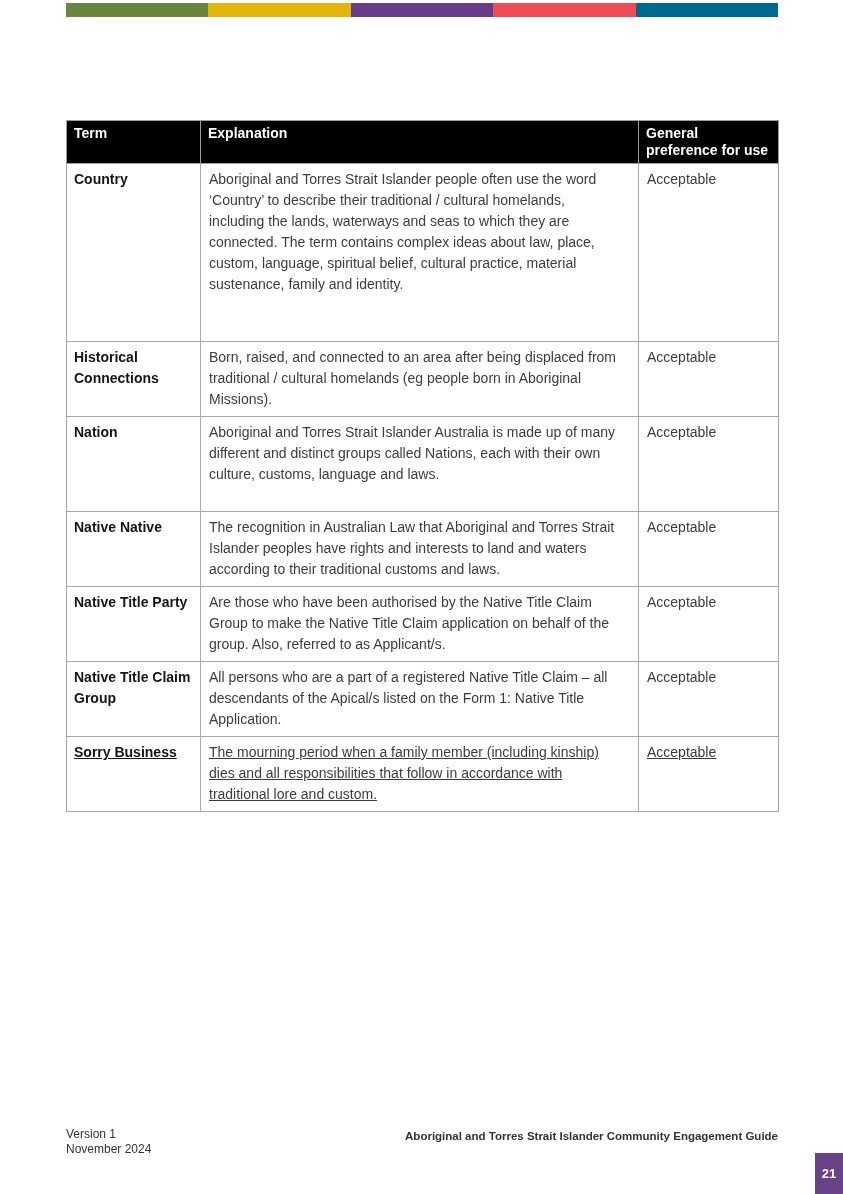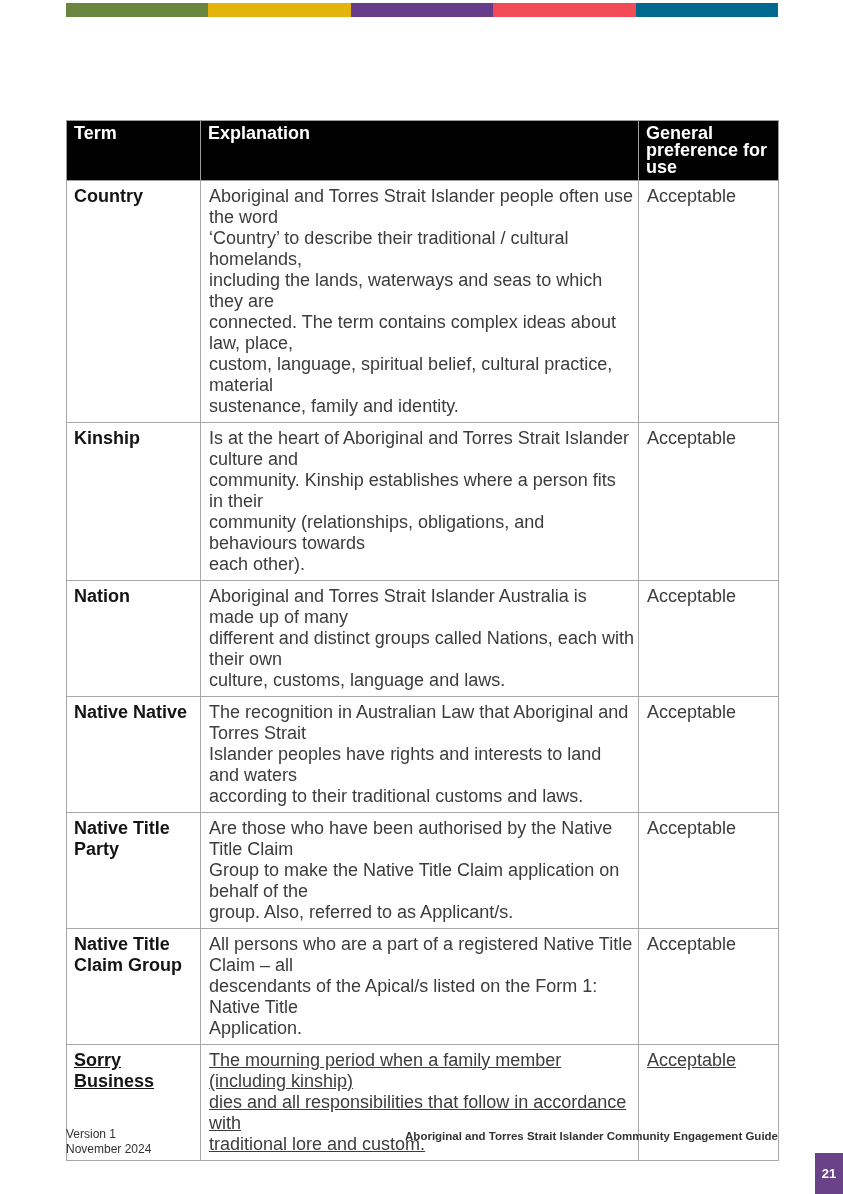--- a/index.html
+++ b/index.html
@@ -19,21 +19,21 @@
     display: flex;
   }
   .bar-seg { flex: 1 1 0; }
 
   
   .glossary-table {
     position: absolute; left: 66px; top: 120px;
     width: 712px;
     border-collapse: collapse;
     table-layout: fixed;
-    font-size: 18px;
+    font-size: 14px;
     line-height: 21px;
   }
   .glossary-table col.c-term { width: 134px; }
   .glossary-table col.c-expl { width: 438px; }
   .glossary-table col.c-pref { width: 140px; }
 
   .glossary-table th {
     background: #000000;
     color: #ffffff;
     font-weight: bold;
@@ -120,25 +120,24 @@
         <td class="term-cell">Country</td>
         <td class="expl-cell">Aboriginal and Torres Strait Islander people often use the word
 ‘Country’ to describe their traditional / cultural homelands,
 including the lands, waterways and seas to which they are
 connected. The term contains complex ideas about law, place,
 custom, language, spiritual belief, cultural practice, material
 sustenance, family and identity.</td>
         <td class="pref-cell">Acceptable</td>
       </tr>
       <tr>
-        <td class="term-cell">Kinship</td>
-        <td class="expl-cell">Is at the heart of Aboriginal and Torres Strait Islander culture and
-community. Kinship establishes where a person fits in their
-community (relationships, obligations, and behaviours towards
-each other).</td>
+        <td class="term-cell">Historical Connections</td>
+        <td class="expl-cell">Born, raised, and connected to an area after being displaced from
+traditional / cultural homelands (eg people born in Aboriginal
+Missions).</td>
         <td class="pref-cell">Acceptable</td>
       </tr>
       <tr>
         <td class="term-cell">Nation</td>
         <td class="expl-cell">Aboriginal and Torres Strait Islander Australia is made up of many
 different and distinct groups called Nations, each with their own
 culture, customs, language and laws.</td>
         <td class="pref-cell">Acceptable</td>
       </tr>
       <tr>

